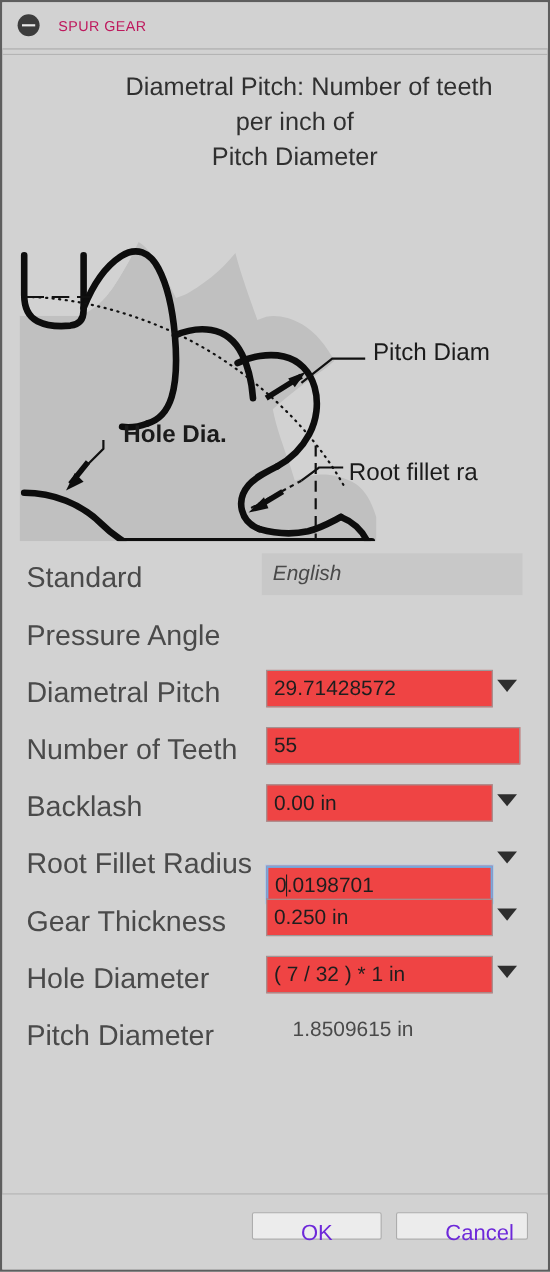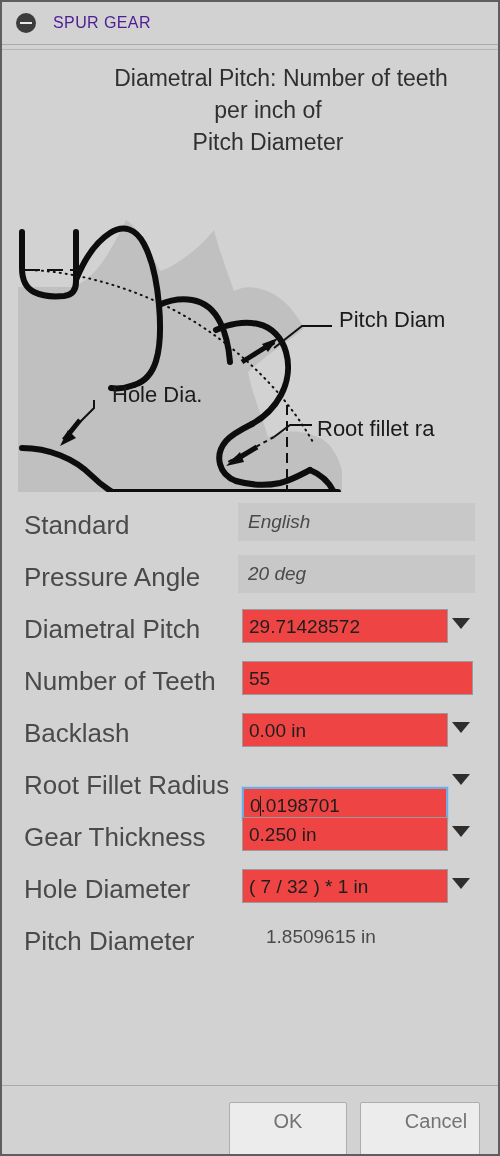--- a/index.html
+++ b/index.html
@@ -44,23 +44,23 @@
     content: "";
     position: absolute;
     left: 4px;
     top: 9px;
     width: 12px;
     height: 2px;
     background: #e8e8e8;
   }
   .title-text {
     margin-left: 17px;
-    font-size: 16px;
+    font-size: 13px;
     letter-spacing: 0.4px;
-    color: #4c1d95;
+    color: #be185d;
   }
   
   .body-sep {
     position: absolute;
     left: 0; top: 47px;
     width: 500px;
     height: 1px;
     background: #b4b4b4;
   }
   
@@ -90,21 +90,21 @@
     position: absolute;
     left: 0;
     top: 0;
   }
   .callout {
     position: absolute;
     font-size: 22px;
     color: #1b1b1b;
     white-space: nowrap;
   }
-  .callout.bold { font-weight: normal; }
+  .callout.bold { font-weight: bold; }
   
   .form {
     position: absolute;
     left: 0;
     top: 495px;
     width: 500px;
   }
   .row {
     position: relative;
     height: 52px;
@@ -196,27 +196,27 @@
     position: absolute;
     left: 0;
     top: 1084px;
     width: 500px;
     height: 70px;
     background: #d2d2d2;
   }
   .btn {
     position: absolute;
     top: 16px;
-    height: 55px;
+    height: 25px;
     box-sizing: border-box;
     background: #ececec;
     border: 1px solid #adadad;
     border-radius: 2px;
     font-size: 20px;
-    color: #737373;
+    color: #6d28d9;
     line-height: 36px;
     text-align: center;
     cursor: default;
   }
   .btn-ok { left: 227px; width: 118px; }
   .btn-cancel { left: 358px; width: 120px; padding-left: 32px; }
 </style>
 </head>
 <body>
 
@@ -333,24 +333,20 @@
     <div class="row">
       <div class="row-label">Standard</div>
       <div class="ctl combo-flat">
         <span class="val">English</span>
 
       </div>
     </div>
 
     <div class="row">
       <div class="row-label">Pressure Angle</div>
-      <div class="ctl combo-flat">
-        <span class="val">20 deg</span>
-
-      </div>
     </div>
 
     <div class="row">
       <div class="row-label">Diametral Pitch</div>
       <div class="ctl textbox w-narrow">
         <span class="val">29.71428572</span>
       </div>
       <span class="arrow outside"></span>
     </div>
 

